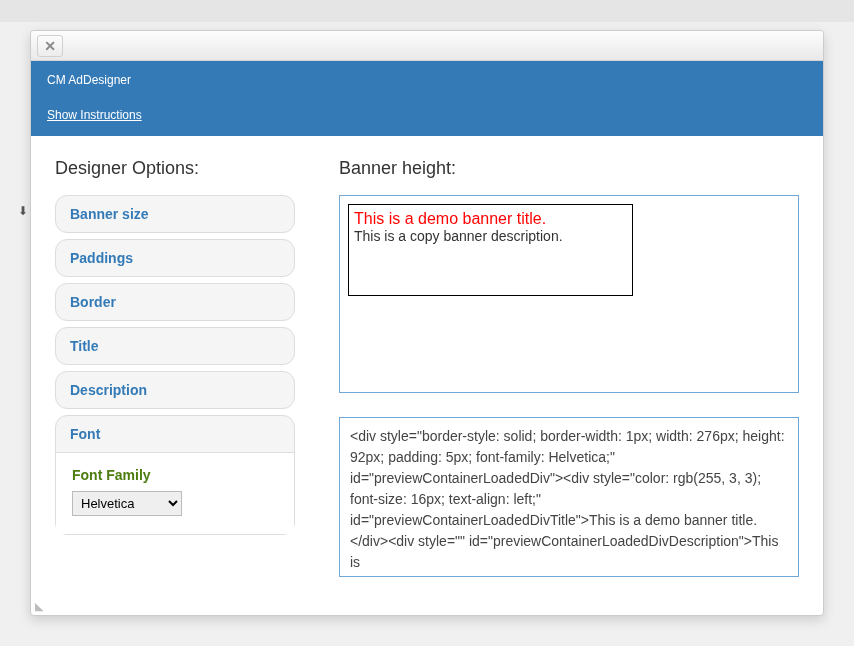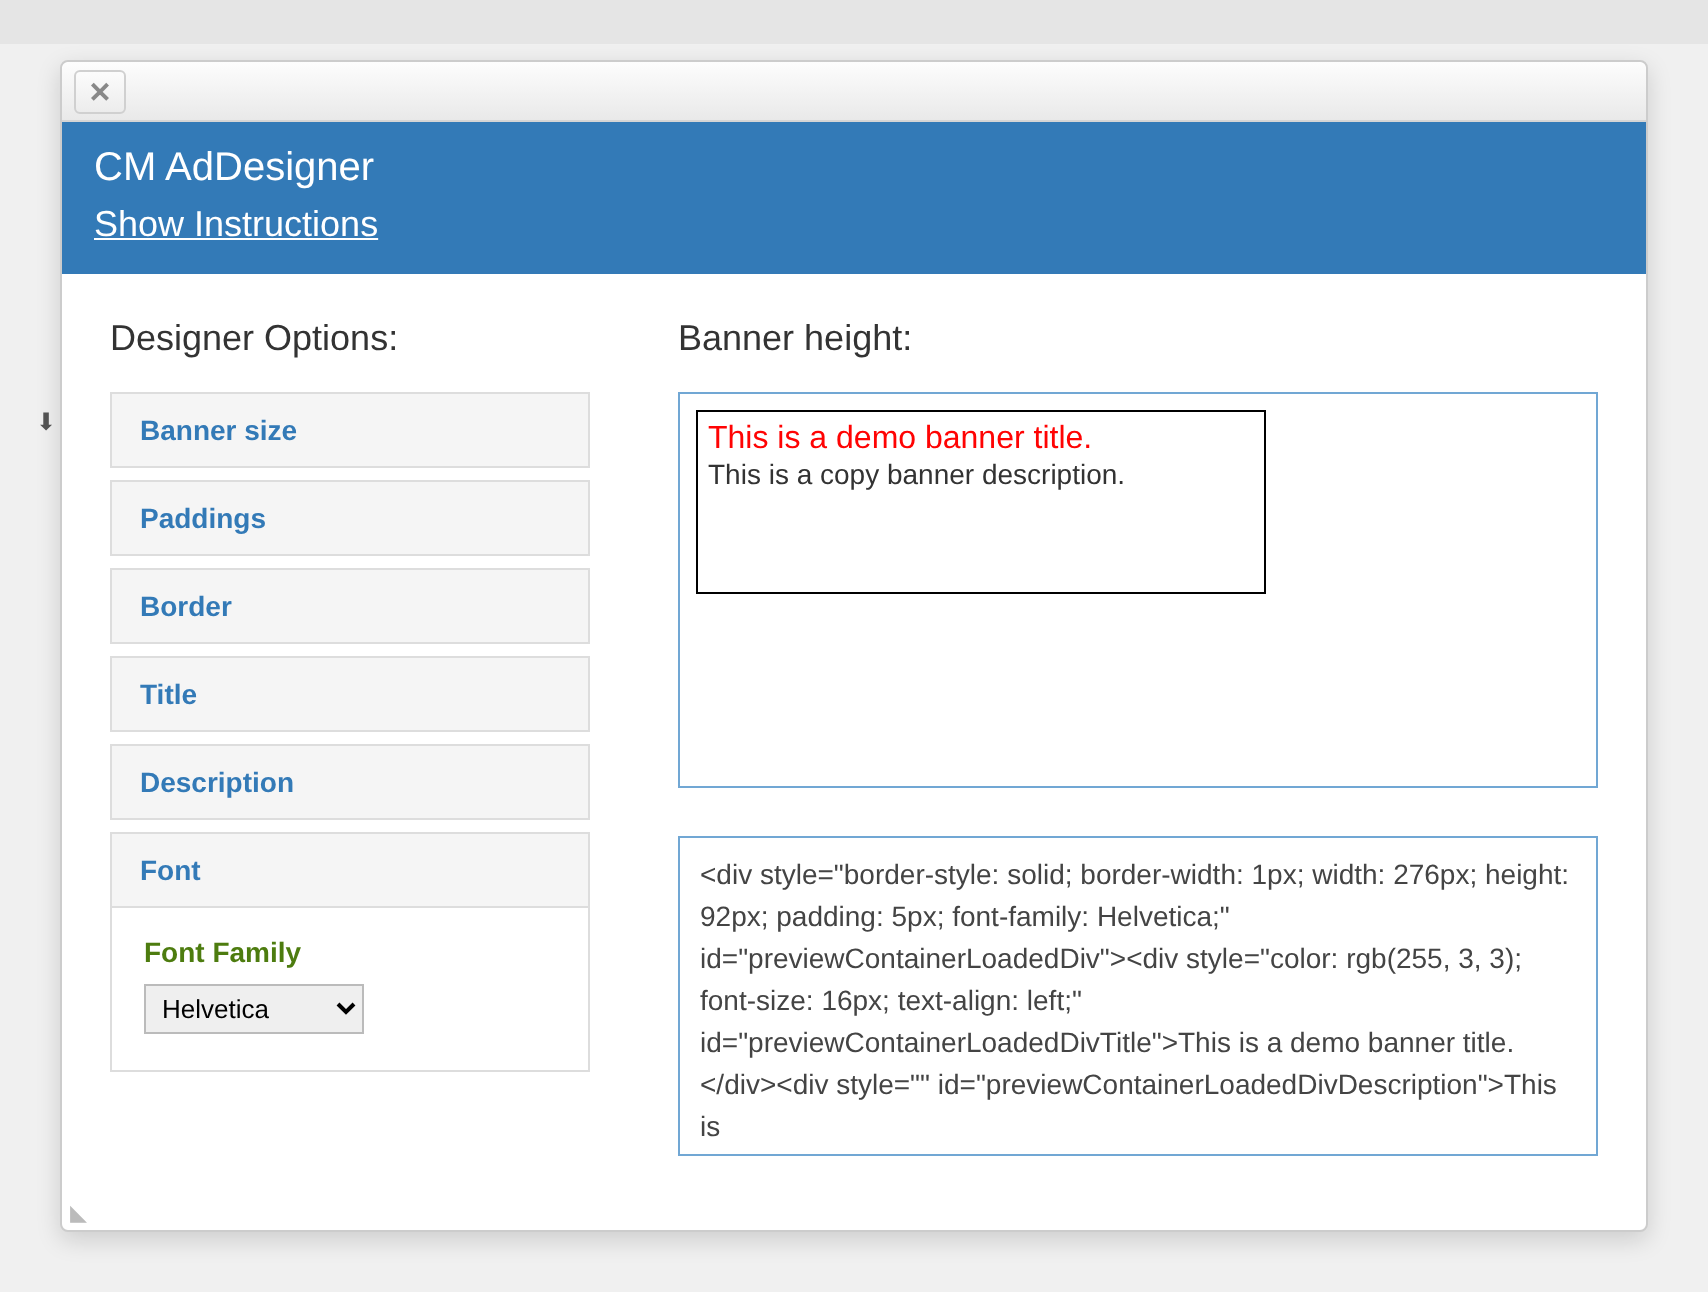--- a/index.html
+++ b/index.html
@@ -48,34 +48,34 @@
   padding: 0;
 }
 .modal-body::-webkit-scrollbar { width: 16px; }
 .modal-body::-webkit-scrollbar-track { background: #f5f5f5; border-left:1px solid #e0e0e0; }
 .modal-body::-webkit-scrollbar-thumb { background: #c8c8c8; border-radius: 2px; border:2px solid #f5f5f5; }
 .app-header {
   background: #337ab7;
   color: #fff;
   padding: 12px 16px 14px;
 }
-.app-title { font-size: 20px; font-weight: 400; margin-bottom: 6px; }
-.app-subtitle { font-size: 18px; text-decoration: underline; cursor: pointer; }
+.app-title { font-size: 12px; font-weight: 400; margin-bottom: 21px; }
+.app-subtitle { font-size: 12px; text-decoration: underline; cursor: pointer; }
 .content {
   display: flex;
   padding: 22px 24px 30px;
   gap: 44px;
 }
 .left-col { width: 240px; flex-shrink:0; }
 .right-col { flex: 1; min-width:0; }
 .section-title { font-size: 18px; color: #333; margin-bottom: 16px; font-weight:400; }
 .accordion { border-radius: 4px; }
 .acc-item {
   border: 1px solid #ddd;
-  border-radius: 0;
+  border-radius: 12px;
   margin-bottom: 6px;
   background: #f5f5f5;
 }
 .acc-header {
   padding: 10px 14px;
   font-size: 14px;
   color: #337ab7;
   font-weight: 600;
   cursor: pointer;
 }

